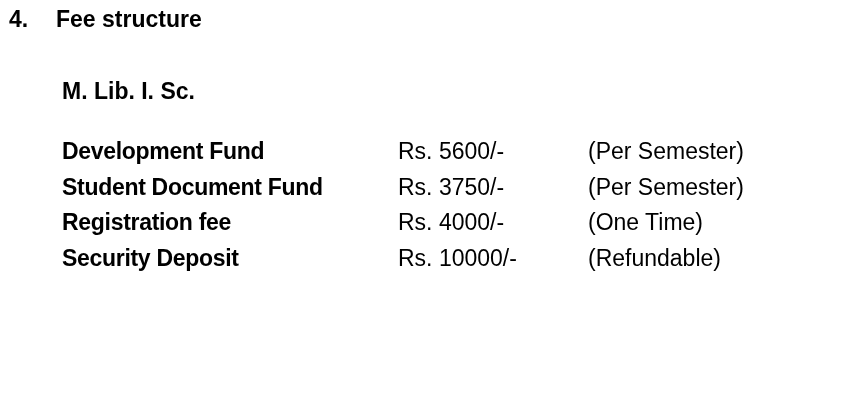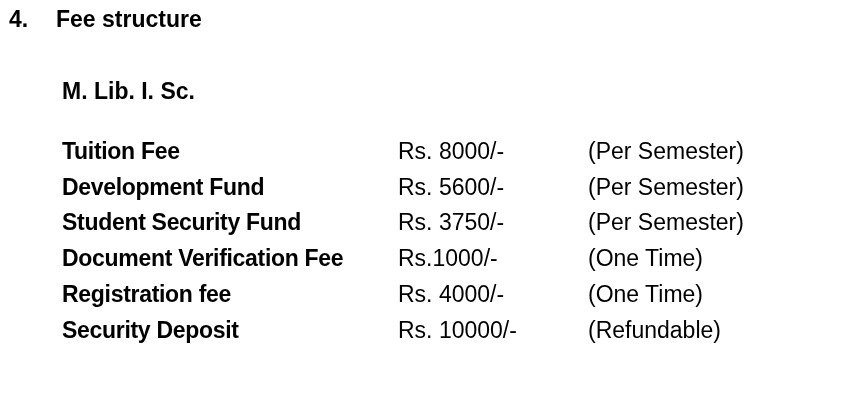--- a/index.html
+++ b/index.html
@@ -69,38 +69,28 @@
 
 <div class="section-heading">
   <span class="section-number">4.</span><span>Fee structure</span>
 </div>
 
 <div class="program-title">M. Lib. I. Sc.</div>
 
 <table class="fee-table">
   <tbody>
     <tr class="fee-row">
-      <td class="fee-name">Tuition Fee</td>
-      <td class="fee-amount">Rs. 8000/-</td>
-      <td class="fee-period">(Per Semester)</td>
-    </tr>
-    <tr class="fee-row">
       <td class="fee-name">Development Fund</td>
       <td class="fee-amount">Rs. 5600/-</td>
       <td class="fee-period">(Per Semester)</td>
     </tr>
     <tr class="fee-row">
-      <td class="fee-name">Student Security Fund</td>
+      <td class="fee-name">Student Document Fund</td>
       <td class="fee-amount">Rs. 3750/-</td>
       <td class="fee-period">(Per Semester)</td>
-    </tr>
-    <tr class="fee-row">
-      <td class="fee-name">Document Verification Fee</td>
-      <td class="fee-amount">Rs.1000/-</td>
-      <td class="fee-period">(One Time)</td>
     </tr>
     <tr class="fee-row">
       <td class="fee-name">Registration fee</td>
       <td class="fee-amount">Rs. 4000/-</td>
       <td class="fee-period">(One Time)</td>
     </tr>
     <tr class="fee-row">
       <td class="fee-name">Security Deposit</td>
       <td class="fee-amount">Rs. 10000/-</td>
       <td class="fee-period">(Refundable)</td>

